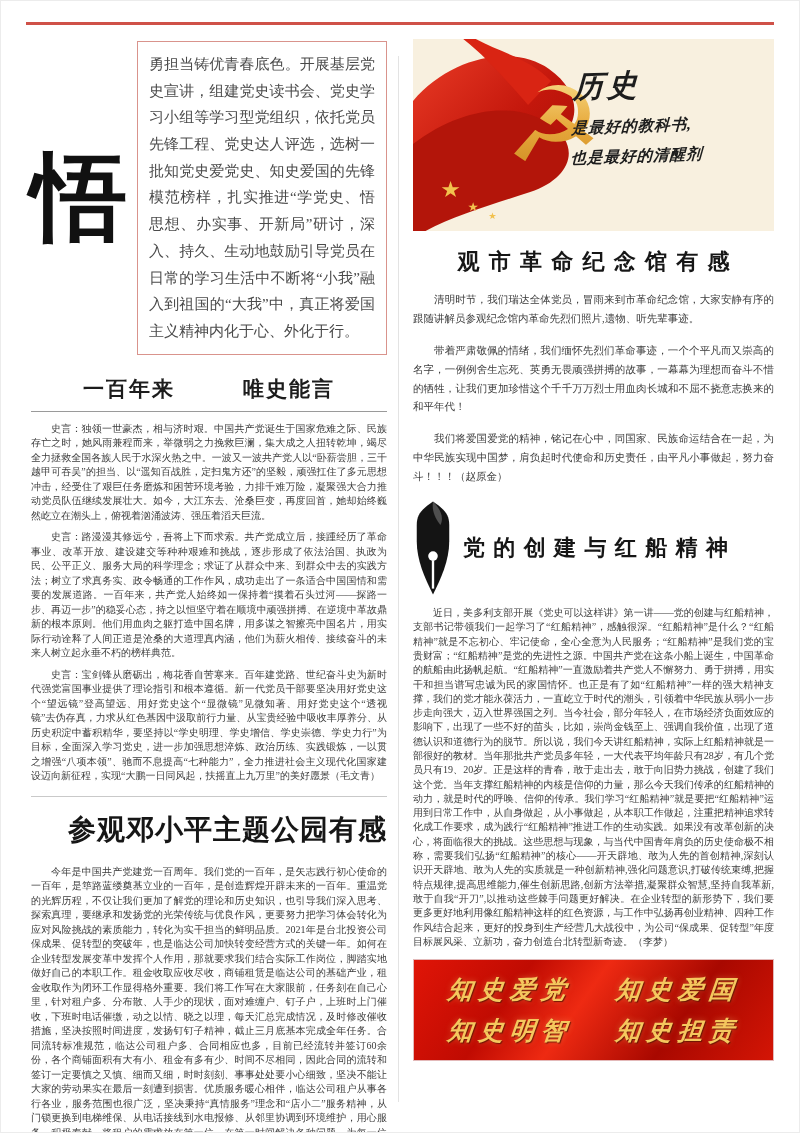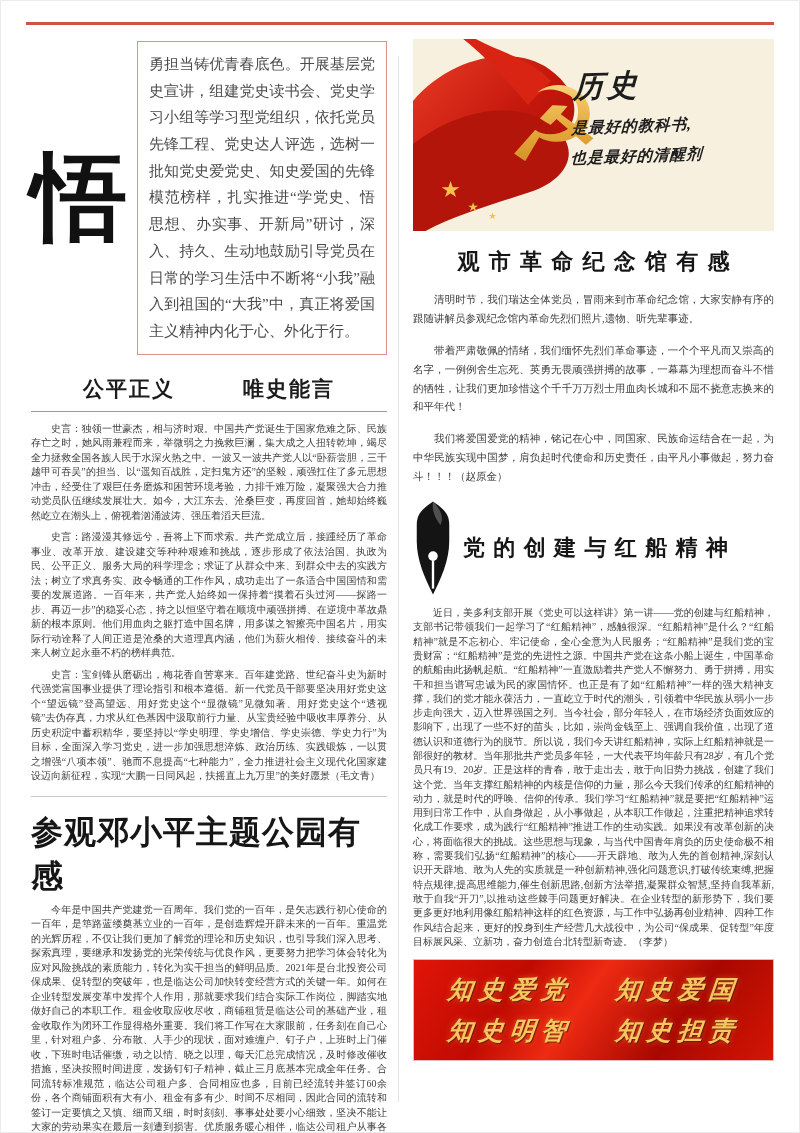--- a/index.html
+++ b/index.html
@@ -22,21 +22,21 @@
   
   .a1-head{display:flex;justify-content:center;gap:68px;margin:20px 0 0;
            font-family:"Liberation Sans","DejaVu Sans",sans-serif;font-weight:bold;
            font-size:21px;color:#1c1c1c;letter-spacing:2px;}
   .a1-rule{border:none;border-top:1.5px solid #9a9a9a;margin:8px 0 10px;}
   .body-par{font-size:10px;line-height:1.45;text-align:justify;text-indent:2em;margin:0 0 7px;color:#3c3c3c;}
   .sect-rule{border:none;border-top:1px solid #c9c9c9;margin:12px 0 14px;}
 
   
   .a2-title{font-family:"Liberation Sans","DejaVu Sans",sans-serif;font-weight:bold;
-            font-size:32px;color:#161616;text-align:left;letter-spacing:1px;margin:4px 0 4px;}
+            font-size:28px;color:#161616;text-align:right;letter-spacing:1px;margin:4px 0 16px;}
 
   
   .hist-banner{position:relative;height:192px;background:#F8F0DF;overflow:hidden;}
   .hist-banner svg{position:absolute;left:0;top:0;width:100%;height:100%;}
   .hist-text{position:absolute;left:44%;top:26px;color:#1d1d1d;
              font-family:"Liberation Serif",serif;font-style:italic;font-weight:bold;
              transform:rotate(-2deg) skewX(-4deg);}
   .hist-title{font-size:30px;letter-spacing:4px;margin-bottom:10px;}
   .hist-line{font-size:15.5px;margin-top:9px;letter-spacing:1px;white-space:nowrap;}
 
@@ -72,21 +72,21 @@
   <div class="columns">
 
     <div class="col-left">
 
       <div class="masthead">
         <div class="big-char">悟</div>
         <div class="intro-box">勇担当铸优青春底色。开展基层党史宣讲，组建党史读书会、党史学习小组等学习型党组织，依托党员先锋工程、党史达人评选，选树一批知党史爱党史、知史爱国的先锋模范榜样，扎实推进“学党史、悟思想、办实事、开新局”研讨，深入、持久、生动地鼓励引导党员在日常的学习生活中不断将“小我”融入到祖国的“大我”中，真正将爱国主义精神内化于心、外化于行。</div>
       </div>
 
       <div class="a1-head">
-        <span>公平正义</span>
+        <span>一百年来</span>
         <span>唯史能言</span>
       </div>
       <hr class="a1-rule">
 
       <p class="body-par">史言：独领一世豪杰，相与济时艰。中国共产党诞生于国家危难之际、民族存亡之时，她风雨兼程而来，举微弱之力挽救巨澜，集大成之人扭转乾坤，竭尽全力拯救全国各族人民于水深火热之中。一波又一波共产党人以“卧薪尝胆，三千越甲可吞吴”的担当、以“遥知百战胜，定扫鬼方还”的坚毅，顽强扛住了多元思想冲击，经受住了艰巨任务磨炼和困苦环境考验，力排千难万险，凝聚强大合力推动党员队伍继续发展壮大。如今，大江东去、沧桑巨变，再度回首，她却始终巍然屹立在潮头上，俯视着汹涌波涛、强压着滔天巨流。</p>
       <p class="body-par">史言：路漫漫其修远兮，吾将上下而求索。共产党成立后，接踵经历了革命事业、改革开放、建设建交等种种艰难和挑战，逐步形成了依法治国、执政为民、公平正义、服务大局的科学理念；求证了从群众中来、到群众中去的实践方法；树立了求真务实、政令畅通的工作作风，成功走出了一条适合中国国情和需要的发展道路。一百年来，共产党人始终如一保持着“摸着石头过河——探路一步、再迈一步”的稳妥心态，持之以恒坚守着在顺境中顽强拼搏、在逆境中革故鼎新的根本原则。他们用血肉之躯打造中国名牌，用多谋之智擦亮中国名片，用实际行动诠释了人间正道是沧桑的大道理真内涵，他们为薪火相传、接续奋斗的未来人树立起永垂不朽的榜样典范。</p>
       <p class="body-par">史言：宝剑锋从磨砺出，梅花香自苦寒来。百年建党路、世纪奋斗史为新时代强党富国事业提供了理论指引和根本遵循。新一代党员干部要坚决用好党史这个“望远镜”登高望远、用好党史这个“显微镜”见微知著、用好党史这个“透视镜”去伪存真，力求从红色基因中汲取前行力量、从宝贵经验中吸收丰厚养分、从历史积淀中蓄积精华，要坚持以“学史明理、学史增信、学史崇德、学史力行”为目标，全面深入学习党史，进一步加强思想淬炼、政治历练、实践锻炼，一以贯之增强“八项本领”、驰而不息提高“七种能力”，全力推进社会主义现代化国家建设迈向新征程，实现“大鹏一日同风起，扶摇直上九万里”的美好愿景（毛文青）</p>
 
       <hr class="sect-rule">
 

